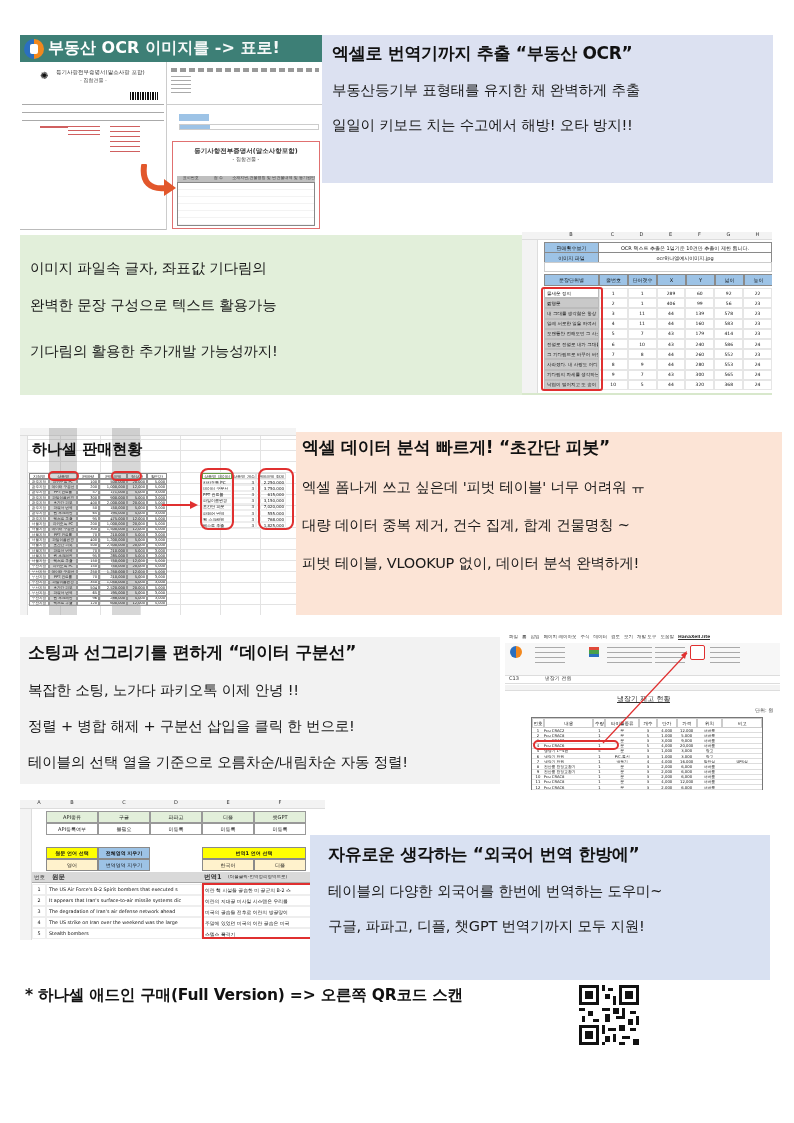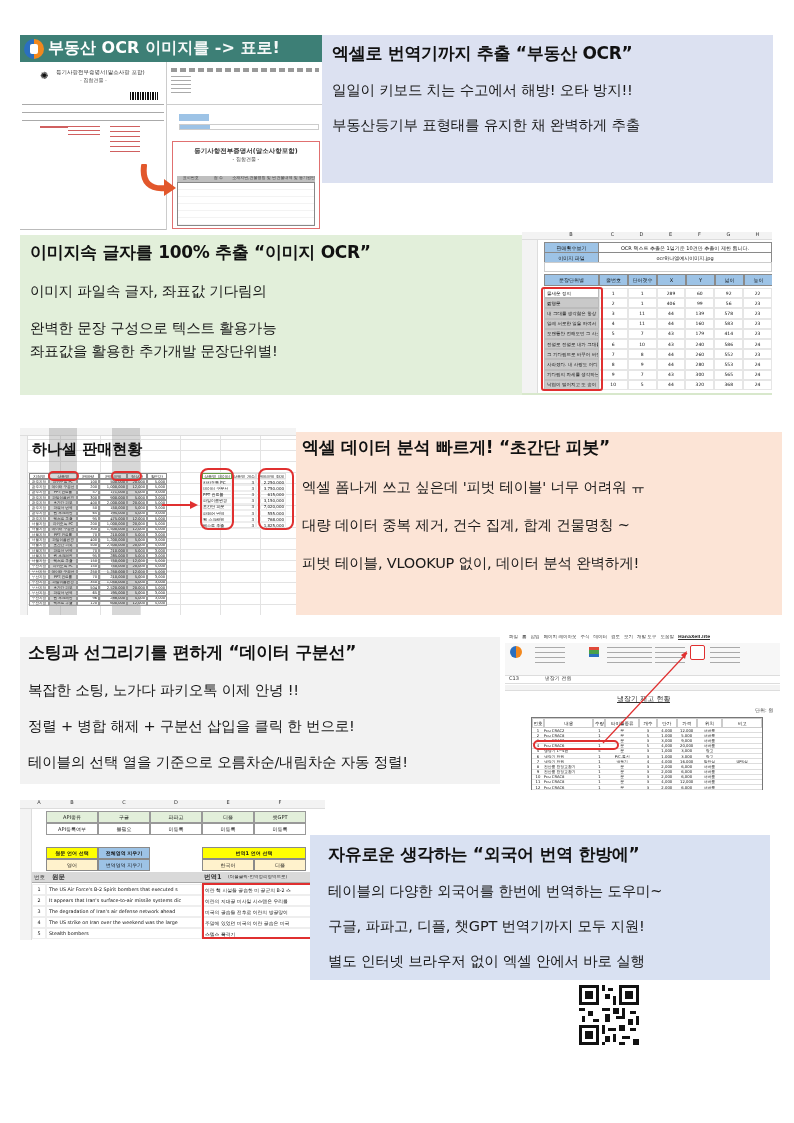--- a/index.html
+++ b/index.html
@@ -109,31 +109,30 @@
     <div style="position:absolute;left:4px;top:40px;width:138px;height:44px;border:1px solid #888;background:repeating-linear-gradient(#fff 0 6px,#f3f3f3 6px 7px);"></div>
   </div>
   <svg id="s1-arrow" viewBox="0 0 40 34">
     <path d="M6 2 C4 18, 12 26, 28 24" stroke="#e2572b" stroke-width="6" fill="none" stroke-linecap="round"></path>
     <polygon points="26,15 38,24 26,32" fill="#e2572b"></polygon>
   </svg>
 </div>
 
 <div class="panel" id="s1-text">
   <div class="title">엑셀로 번역기까지 추출 “부동산 OCR”</div>
+  <div class="line">부동산등기부 표형태를 유지한 채 완벽하게 추출</div>
   <div class="line">일일이 키보드 치는 수고에서 해방! 오타 방지!!</div>
-  <div class="line">부동산등기부 표형태를 유지한 채 완벽하게 추출</div>
 </div>
 
 <div class="panel" id="s2-text">
-  <div class="title">이미지속 글자를 100% 추출 “이미지 OCR”</div>
   <div class="line">이미지 파일속 글자, 좌표값 기다림의</div>
   <div class="line">완벽한 문장 구성으로 텍스트 활용가능</div>
 </div>
 <div class="panel" id="s2-text2">
-  <div class="line">좌표값을 활용한 추가개발 문장단위별!</div>
+  <div class="line">기다림의 활용한 추가개발 가능성까지!</div>
 </div>
 
 <div class="sheet" id="s2-sheet">
   <div style="position:absolute;left:0;top:0;width:250px;height:8px;background:#f3f3f3;border-bottom:1px solid #ddd;display:flex;padding-left:22px;">
     <span class="mini" style="width:54px;text-align:center;">B</span>
     <span class="mini" style="width:29px;text-align:center;">C</span>
     <span class="mini" style="width:29px;text-align:center;">D</span>
     <span class="mini" style="width:29px;text-align:center;">E</span>
     <span class="mini" style="width:29px;text-align:center;">F</span>
     <span class="mini" style="width:29px;text-align:center;">G</span>
@@ -782,24 +781,24 @@
         <div class="cell" style="position: relative; width: 123px; height: 11px; font-size: 4.8px; border-color: rgb(238, 238, 238); justify-content: flex-start; padding-left: 2px;">스텔스 폭격기</div>
       </div>
     </div>
   <div class="redbox" style="left:182px;top:83px;width:123px;height:56px;border-radius:0;border-right:none;"></div>
 </div>
 
 <div class="panel" id="s5-text">
   <div class="title">자유로운 생각하는 “외국어 번역 한방에”</div>
   <div class="line">테이블의 다양한 외국어를 한번에 번역하는 도우미~</div>
   <div class="line">구글, 파파고, 디플, 챗GPT 번역기까지 모두 지원!</div>
-  <div class="line">별도 인터넷 브라우저 없이 엑셀 안에서 바로 실행</div>
 </div>
 
 <div class="panel" id="footer">
+  <div class="fl">* 하나셀 애드인 구매(Full Version) =&gt; 오른쪽 QR코드 스캔</div>
 </div>
 <svg id="qr" viewBox="0 0 21 21" shape-rendering="crispEdges">
   <rect width="21" height="21" fill="#fff"></rect>
   <g fill="#111">
     <rect x="0" y="0" width="7" height="7"></rect>
       <rect x="1" y="1" width="5" height="5" fill="#fff"></rect>
       <rect x="2" y="2" width="3" height="3"></rect>
     <rect x="14" y="0" width="7" height="7"></rect>
       <rect x="15" y="1" width="5" height="5" fill="#fff"></rect>
       <rect x="16" y="2" width="3" height="3"></rect>

